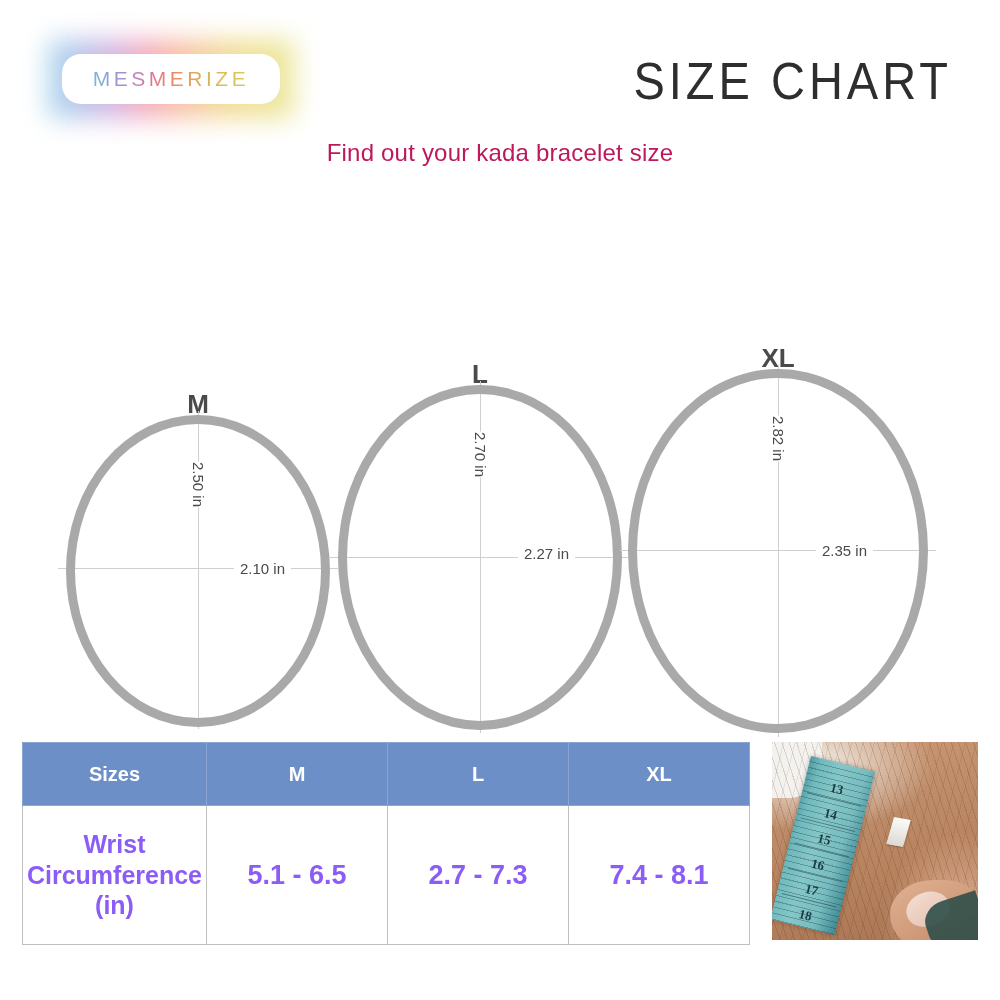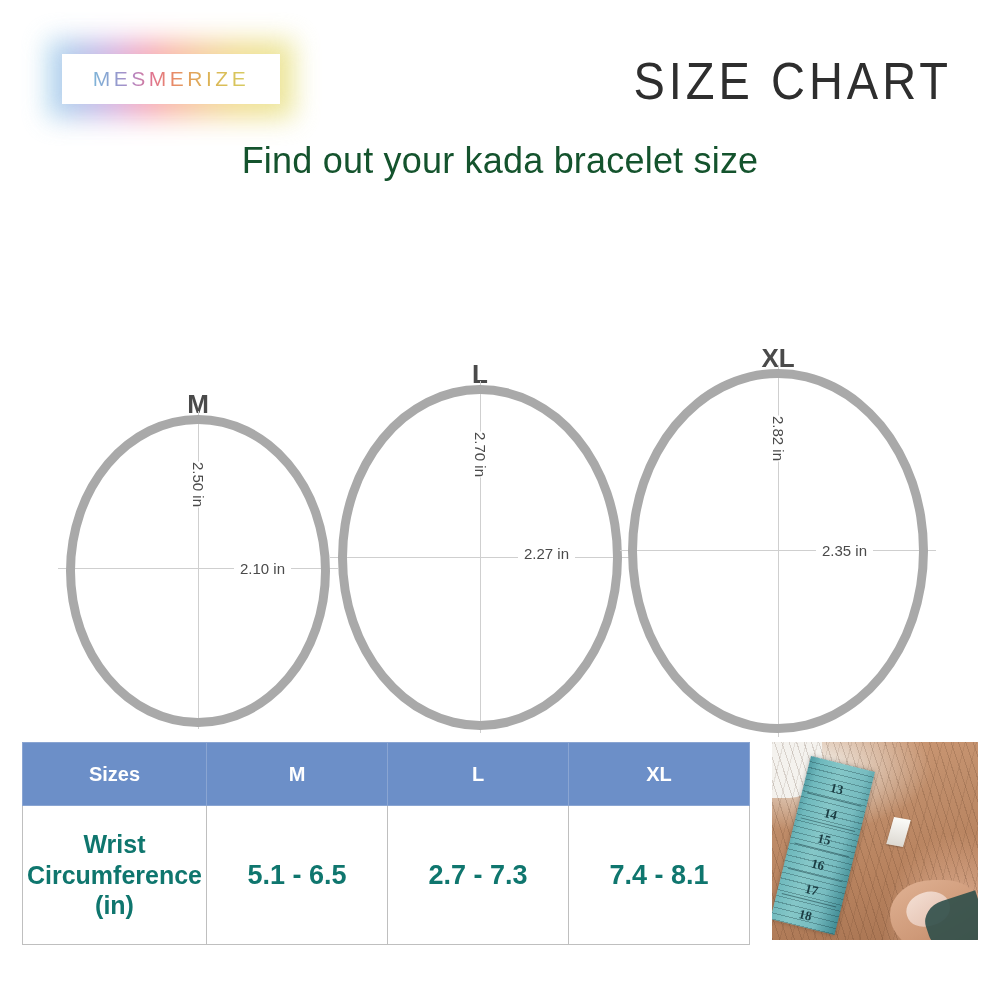--- a/index.html
+++ b/index.html
@@ -14,20 +14,21 @@
 
   
   #header { position:absolute; left:0; top:0; width:1000px; height:130px; }
 
   #logo-box {
     position:absolute; left:62px; top:54px;
     width:218px; height:50px;
     background:#ffffff;
     display:flex; align-items:center; justify-content:center;
     z-index:2;
+    border-radius:19px;
   }
   #logo-text {
     font-size:21px; letter-spacing:3.5px; font-weight:400;
     white-space:nowrap;
     background-image:linear-gradient(90deg,
         #7fb4d8 0%, #8e9fd0 13%, #b287c4 25%,
         #e0748f 38%, #e8876a 50%, #e2a15c 62%,
         #dcb455 75%, #d9c259 88%, #d6cb63 100%);
     -webkit-background-clip:text; background-clip:text;
     -webkit-text-fill-color:transparent; color:transparent;
@@ -48,21 +49,21 @@
     position:absolute; right:48px; top:50px;
     font-size:47px; font-weight:300; letter-spacing:4px;
     color:#2e2e2e; white-space:nowrap;
     font-family:"Liberation Sans", sans-serif;
     transform:scaleY(1.12); transform-origin:right top;
   }
 
   
   #intro { position:absolute; left:0; top:138px; width:1000px; text-align:center; }
   #intro-heading {
-    font-size:36px; font-weight:400; color:#14532d;
+    font-size:24px; font-weight:400; color:#be185d;
     letter-spacing:.2px; line-height:1.25;text-align:center;
   }
   #intro-body {
     margin:14px auto 0; width:908px;
     font-size:27px; line-height:1.68; color:#707070; font-weight:400;
     text-align:center;
   }
 
   
   #diagrams { position:absolute; left:0; top:345px; width:1000px; height:395px; }
@@ -101,21 +102,21 @@
   #size-table th, #size-table td {
     border:1px solid #bfbfbf;
     text-align:center; vertical-align:middle;
   }
   #size-table thead th {
     background:#6c8fc8; color:#ffffff;
     font-size:20px; font-weight:700; height:60px;
     border-color:#8aa5d2;
   }
   #size-table tbody td {
-    color:#0f766e; font-size:27px; font-weight:700;
+    color:#8b5cf6; font-size:27px; font-weight:700;
     height:136px; background:#ffffff;
   }
   #size-table tbody td.rowlabel { font-size:25px; line-height:1.22; }
   .col-first { width:184px; }
   .col-size  { width:181px; }
 
   
   #wrist-photo {
     position:absolute; left:772px; top:742px;
     width:206px; height:198px;

